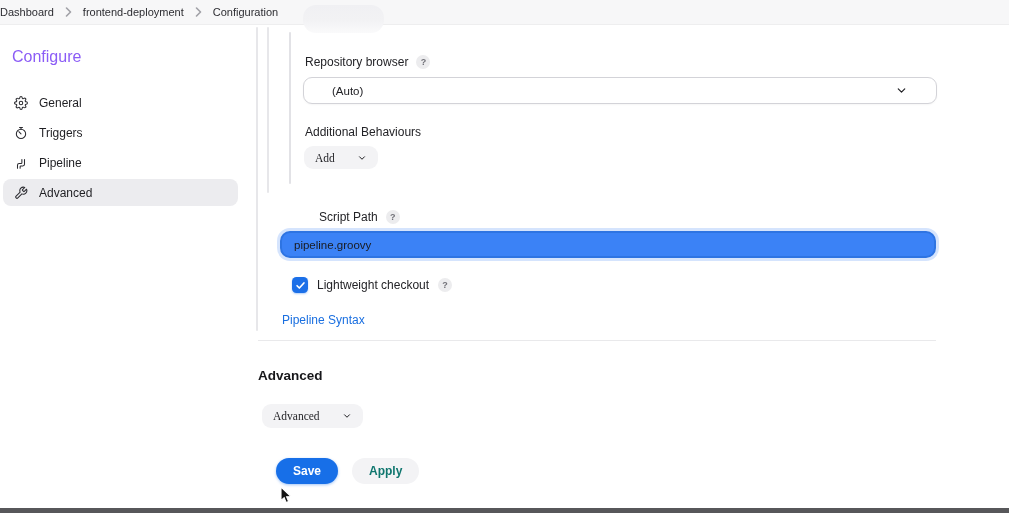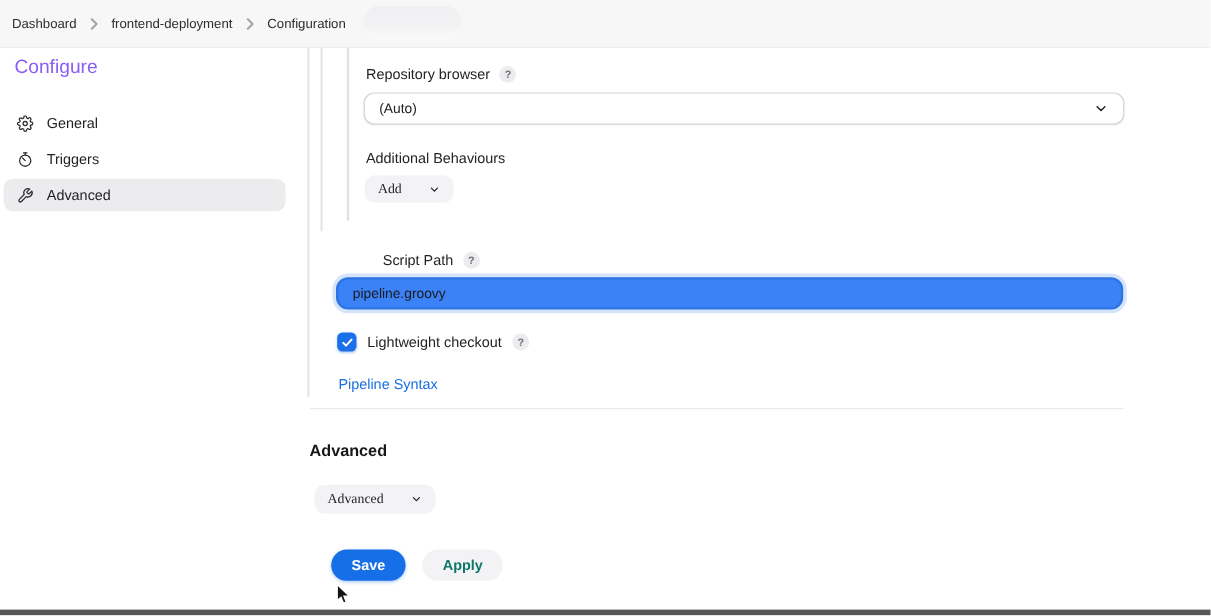--- a/index.html
+++ b/index.html
@@ -5,23 +5,23 @@
   * { margin:0; padding:0; box-sizing:border-box; }
   html,body { background:#ffffff; }
   .screen {
     position:relative; width:1009px; height:513px;
     background:#ffffff; overflow:hidden;
     font-family:"Liberation Sans", sans-serif; color:#1f1f23;
   }
 
   
   .topbar {
-    position:absolute; left:0; top:0; width:1009px; height:40px;
+    position:absolute; left:0; top:0; width:1009px; height:25px;
     background:#f7f7f8; border-bottom:1px solid #eeeeef;
-    display:flex; align-items:center; padding-left:10px; z-index:5;
+    display:flex; align-items:center; z-index:5;
   }
   .crumbs { display:flex; align-items:center; gap:11px; }
   .crumb { font-size:11px; font-weight:500; color:#2d2d32; cursor:pointer; }
   .crumb-sep { display:flex; align-items:center; }
 
   
   .blob {
     position:absolute; left:303px; top:5px; width:81px; height:28px;
     border-radius:13px; z-index:6;
     background:linear-gradient(to bottom, #f0f0f3 0%, #f2f2f4 55%, #fafafb 100%);
@@ -53,41 +53,41 @@
     width:14px; height:14px; border-radius:50%; background:#ececee;
     color:#707077; font-size:9px; font-weight:700;
     display:inline-flex; align-items:center; justify-content:center; cursor:pointer;
   }
 
   .select-box {
     position:absolute; left:303px; top:77px; width:634px; height:27px;
     background:#ffffff; border:1px solid #d3d3d8; border-radius:9px;
     box-shadow:0 1px 2px rgba(0,0,0,0.04);
     display:flex; align-items:center; justify-content:space-between;
-    padding:0 12px; cursor:pointer;
+    padding:0 28px; cursor:pointer;
   }
   .select-box .value { font-size:11.5px; color:#212125; }
 
   .chip-btn {
     position:absolute; background:#f3f3f5; border:none; border-radius:9px;
     display:flex; align-items:center; gap:22px; padding:0 11px;
     font-size:11.5px; font-weight:500; color:#1f1f23; cursor:pointer;
     font-family:Liberation Serif, serif;
   }
   .chev svg { display:block; }
 
   .text-input {
     position:absolute; left:280px; top:231px; width:656px; height:27px;
     border:2px solid #2e74e2; border-radius:10px; background:#3b82f6;
     box-shadow:0 0 0 3px rgba(66,133,244,0.22);
     font-size:11.5px; color:#1a1a1e; padding:0 12px; outline:none;
     font-family:"Liberation Sans", sans-serif;
   }
 
-  .checkbox-row { position:absolute; left:281px; top:277px; display:flex; align-items:center; gap:9px; }
+  .checkbox-row { position:absolute; left:292px; top:277px; display:flex; align-items:center; gap:9px; }
   .checkbox {
     width:16px; height:16px; border-radius:4.5px; background:#1b6fe8;
     display:flex; align-items:center; justify-content:center; cursor:pointer;
     box-shadow:0 1px 2px rgba(27,111,232,0.35);
   }
   .checkbox-label { font-size:12px; font-weight:500; color:#232327; }
 
   .syntax-link { position:absolute; left:282px; top:313px; font-size:12px; font-weight:400; color:#1a6fe0; cursor:pointer; }
 
   .divider { position:absolute; left:258px; top:340px; width:678px; height:1px; background:#e9e9eb; }
@@ -151,20 +151,29 @@
           <svg viewBox="0 0 24 24">
               <circle cx="12" cy="13.5" r="8"></circle>
               <path d="M12 13.5L8.3 9.8"></path>
               <path d="M12 5.5V2.5"></path>
               <path d="M9.5 2.5h5"></path>
             </svg>
         </span>
         <span class="label">Triggers</span>
       </div>
 
+      <div class="nav-item">
+        <span class="nav-icon">
+          <svg viewBox="0 0 24 24">
+              <path d="M6 21v-5.2a2.8 2.8 0 0 1 2.8-2.8h3.4a1.3 1.3 0 0 0 1.3-1.3V6"></path>
+              <path d="M10.5 21v-2.7a1.3 1.3 0 0 1 1.3-1.3h3.4A2.8 2.8 0 0 0 18 14.2V6"></path>
+            </svg>
+        </span>
+        <span class="label">Pipeline</span>
+      </div>
 
       <div class="nav-item selected">
         <span class="nav-icon">
           <svg viewBox="0 0 24 24">
               <path d="M14.7 6.3a1 1 0 0 0 0 1.4l1.6 1.6a1 1 0 0 0 1.4 0l3.77-3.77a6 6 0 0 1-7.94 7.94l-6.91 6.91a2.12 2.12 0 0 1-3-3l6.91-6.91a6 6 0 0 1 7.94-7.94l-3.76 3.76z"></path>
             </svg>
         </span>
         <span class="label">Advanced</span>
       </div>
 

